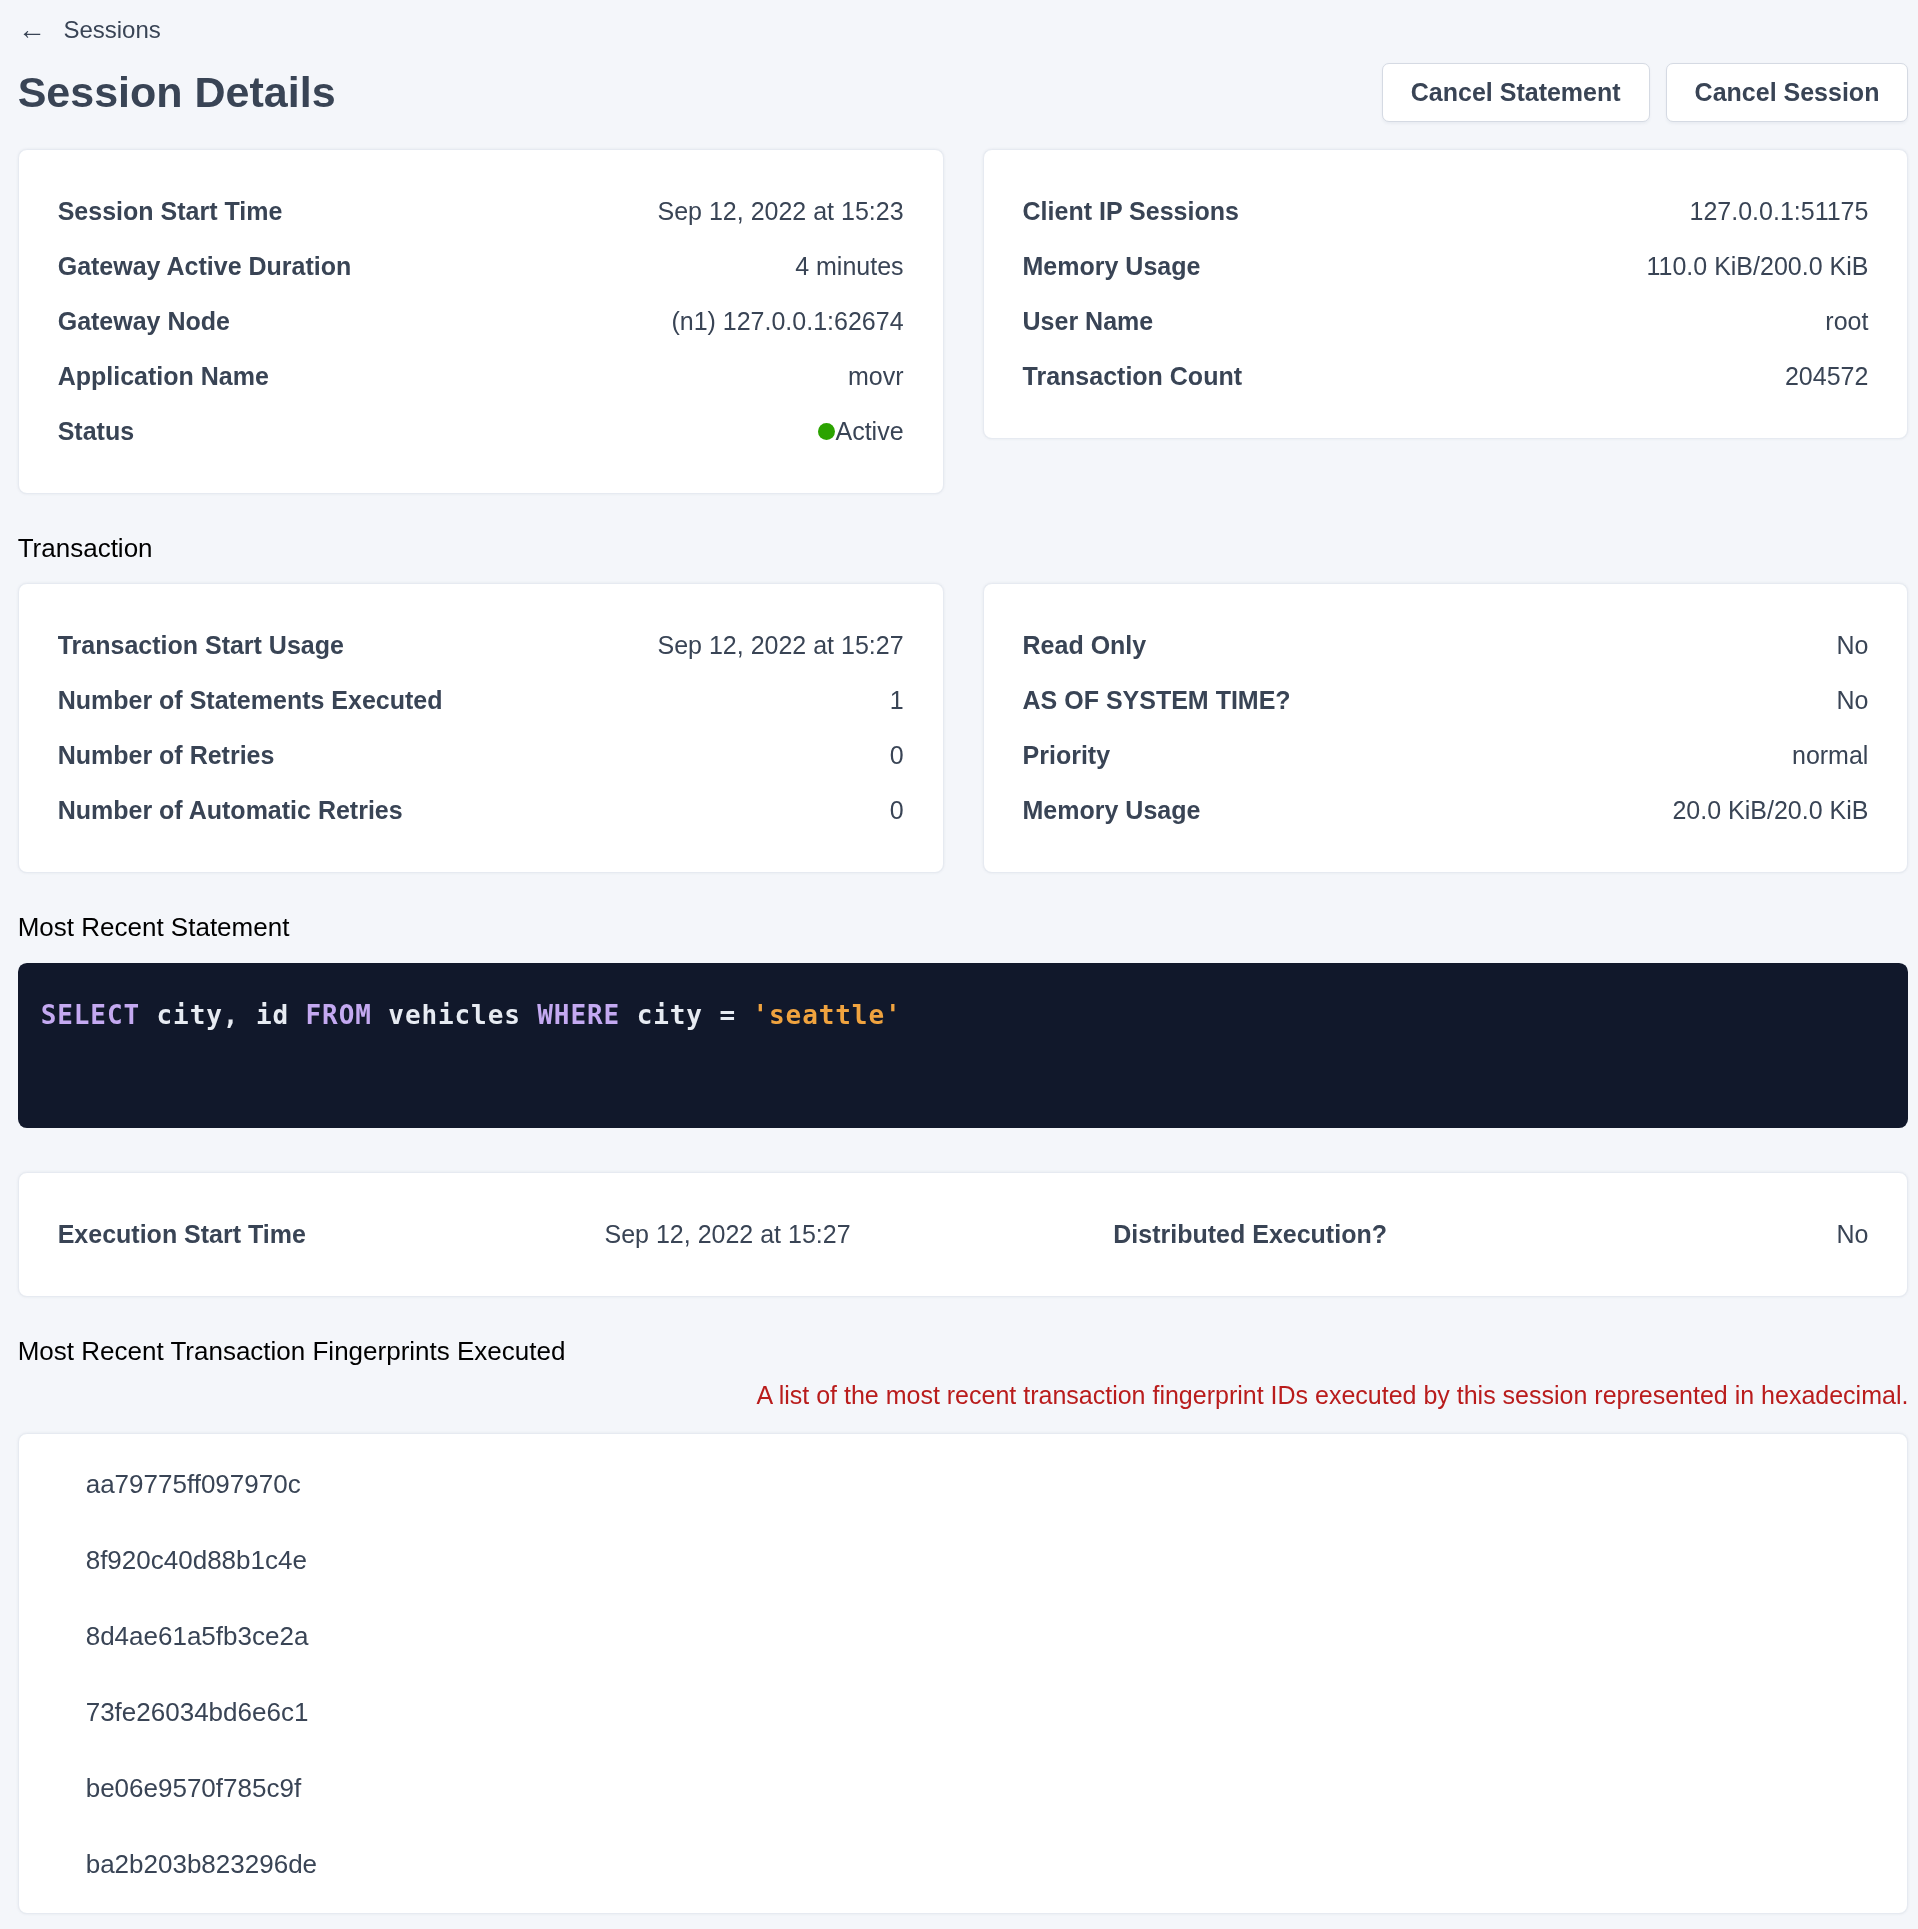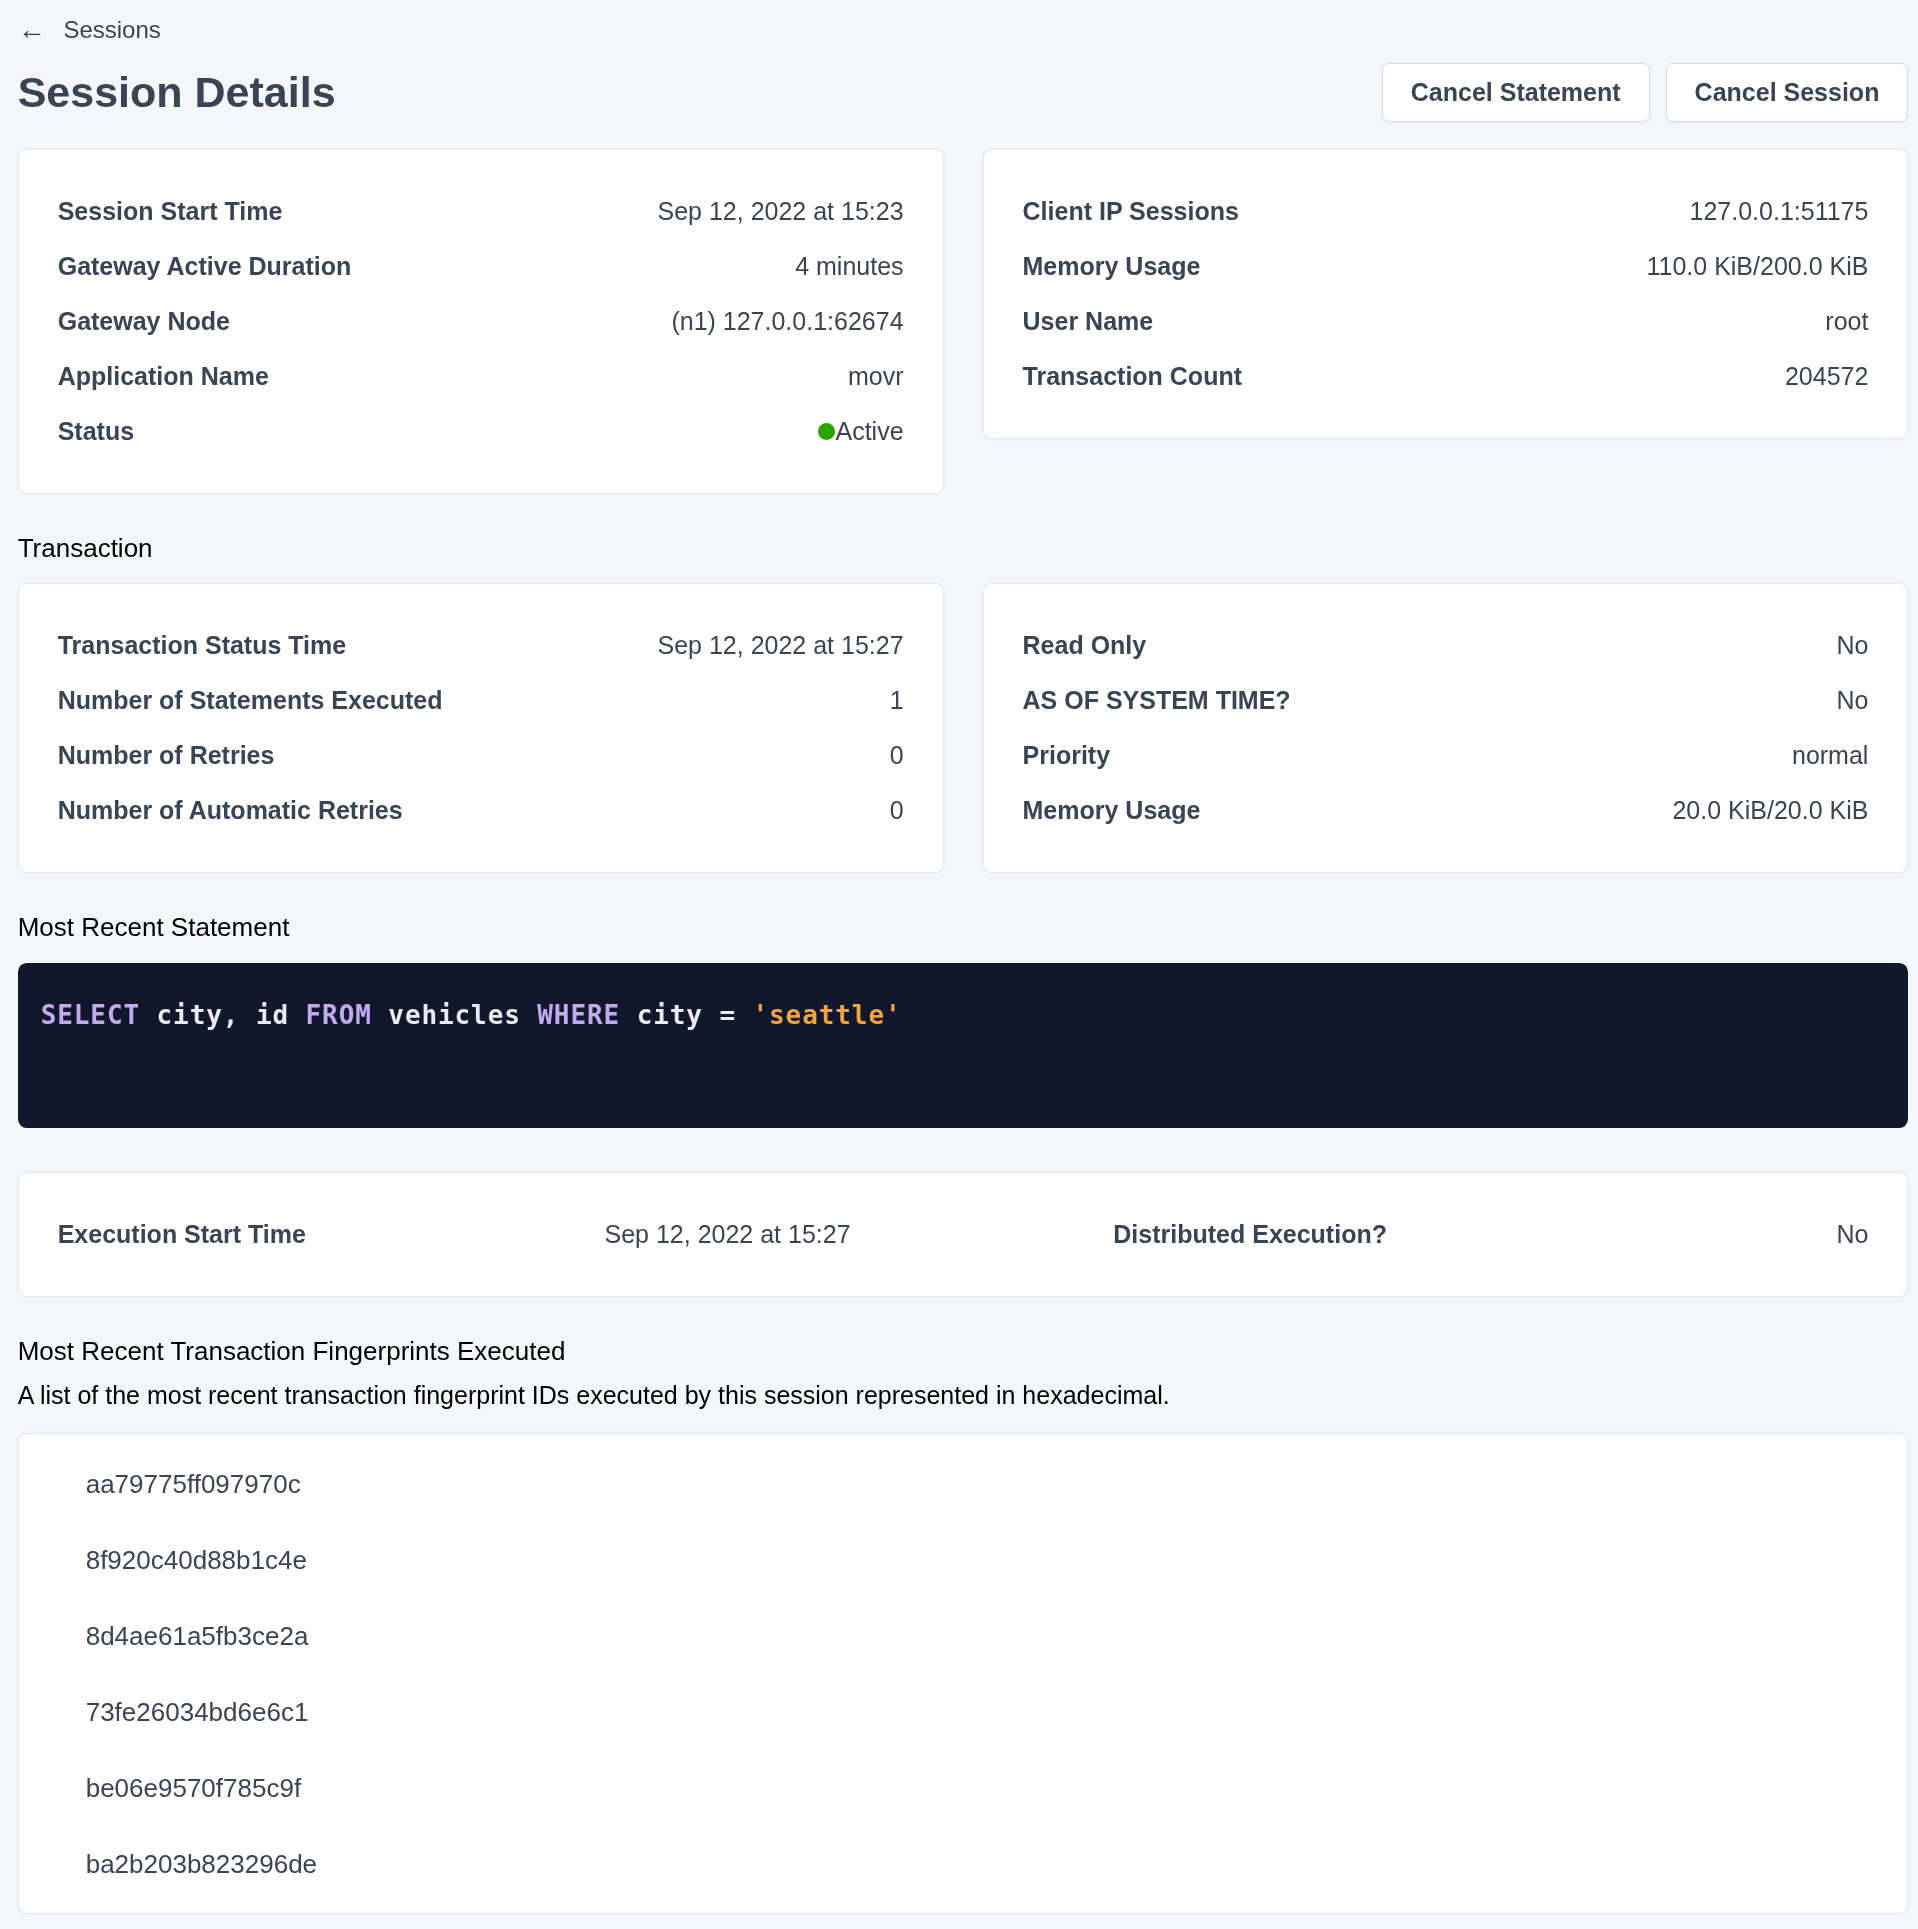--- a/index.html
+++ b/index.html
@@ -123,22 +123,23 @@
     align-items: center;
     height: 55px;
     font-size: 25px;
   }
   .execution-row .label { font-weight: 700; }
   .execution-row .value { font-weight: 400; }
   
   .fp-description {
     font-size: 25px;
     font-weight: 400;
-    color: #000000;
+    color: #b91c1c;
     margin: 14px 0 0 0;
+    text-align: right;
   }
   .fp-card {
     margin-top: 23px;
     padding: 12.4px 39px 10.6px 67px;
   }
   .fp-row {
     line-height: 76px;
     font-size: 26px;
     color: #394455;
   }
@@ -206,21 +207,21 @@
         <span class="value">204572</span>
       </div>
     </div>
   </div>
 
   <h2 class="section-heading">Transaction</h2>
 
   <div class="cards-grid" style="margin-top:0;">
     <div class="card">
       <div class="kv-row">
-        <span class="label">Transaction Status Time</span>
+        <span class="label">Transaction Start Usage</span>
         <span class="value">Sep 12, 2022 at 15:27</span>
       </div>
       <div class="kv-row">
         <span class="label">Number of Statements Executed</span>
         <span class="value">1</span>
       </div>
       <div class="kv-row">
         <span class="label">Number of Retries</span>
         <span class="value">0</span>
       </div>

